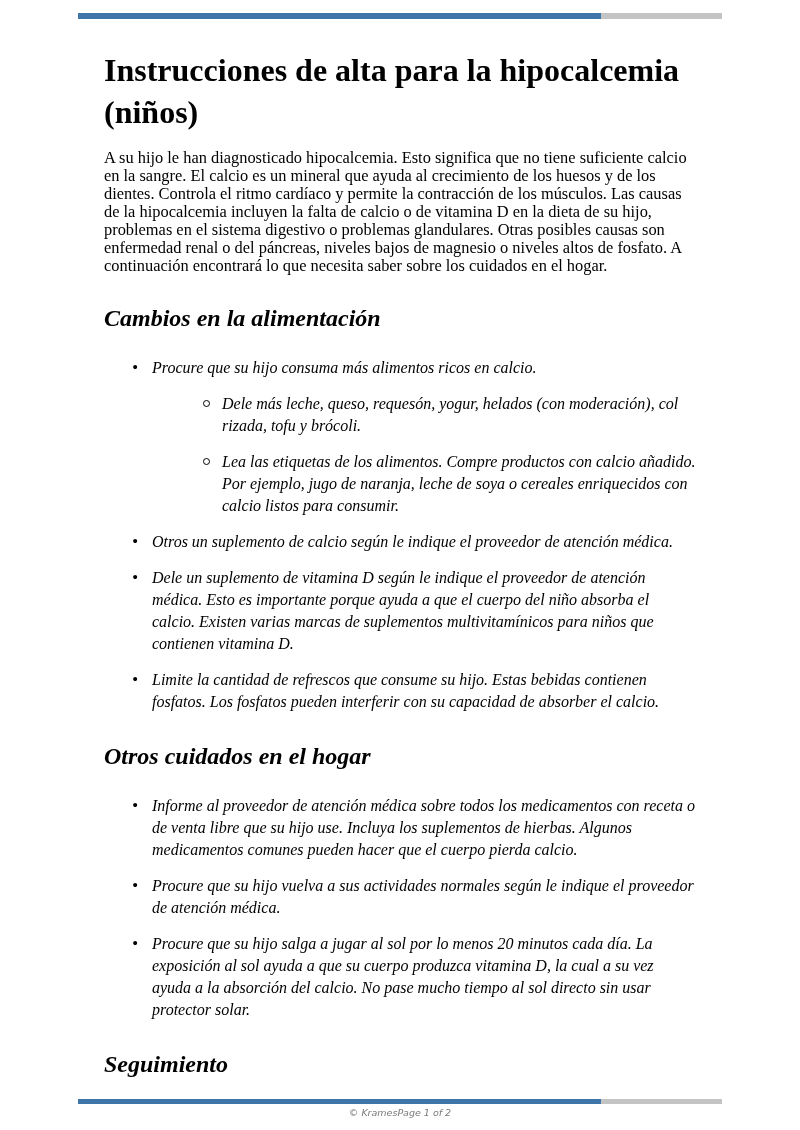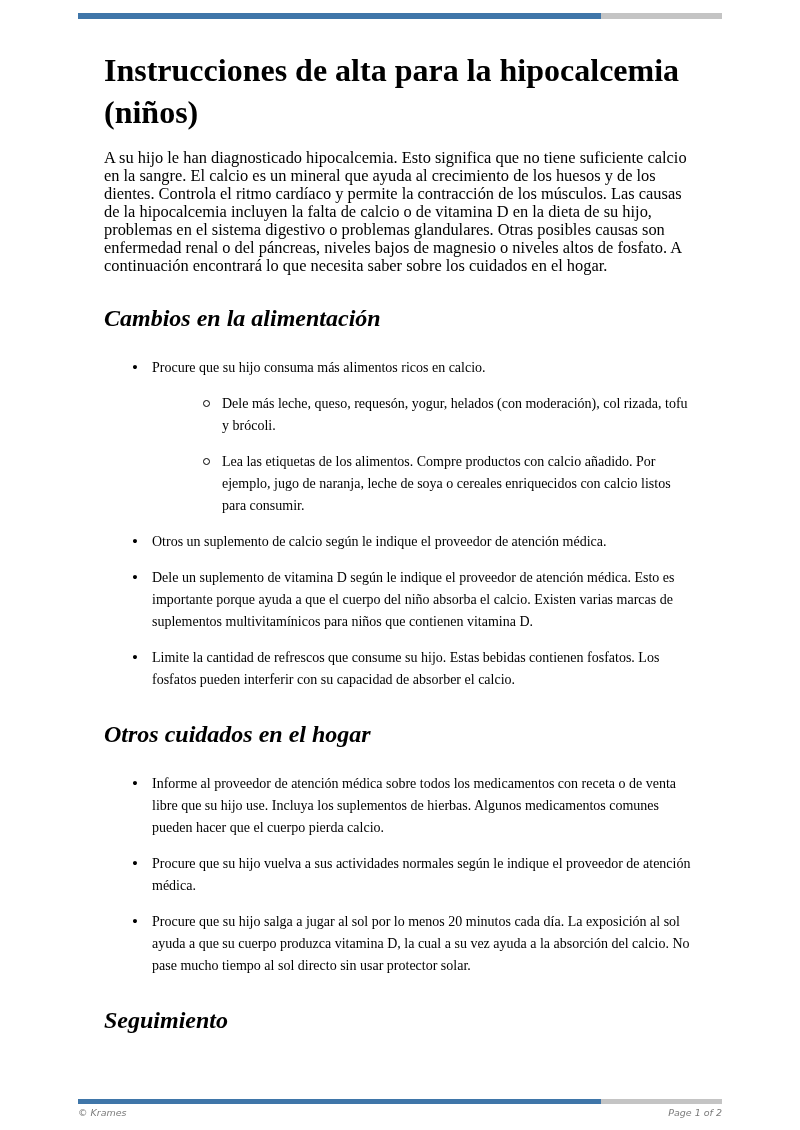--- a/index.html
+++ b/index.html
@@ -48,22 +48,23 @@
   h2.section-heading{
     font-size:24px;
     line-height:30px;
     font-weight:bold;
     margin-top:28px;
     margin-bottom:24px;
     font-style:italic;
   }
   ul.bullets{
     list-style:none;
-    font-size:14px;
+    font-size:16px;
     line-height:22px;
+    font-style:italic;
   }
   ul.level1 > li{
     position:relative;
     padding-left:48px;
     margin-bottom:14px;
   }
   ul.level1 > li::before{
     content:"\2022";
     position:absolute;
     left:28px;
@@ -98,21 +99,21 @@
     left:78px;
     right:78px;
     bottom:11px;
   }
   .page-footer .accent-bar{
     margin:0;
     height:5px;
   }
   .footer-row{
     display:flex;
-    justify-content:space-between;
+    justify-content:center;
     margin-top:3px;
     font-family:"DejaVu Sans", sans-serif;
     font-style:italic;
     font-size:9.5px;
     line-height:12px;
     color:var(--footer-text,#7A7A7A);
   }
 </style>
 </head>
 <body>

